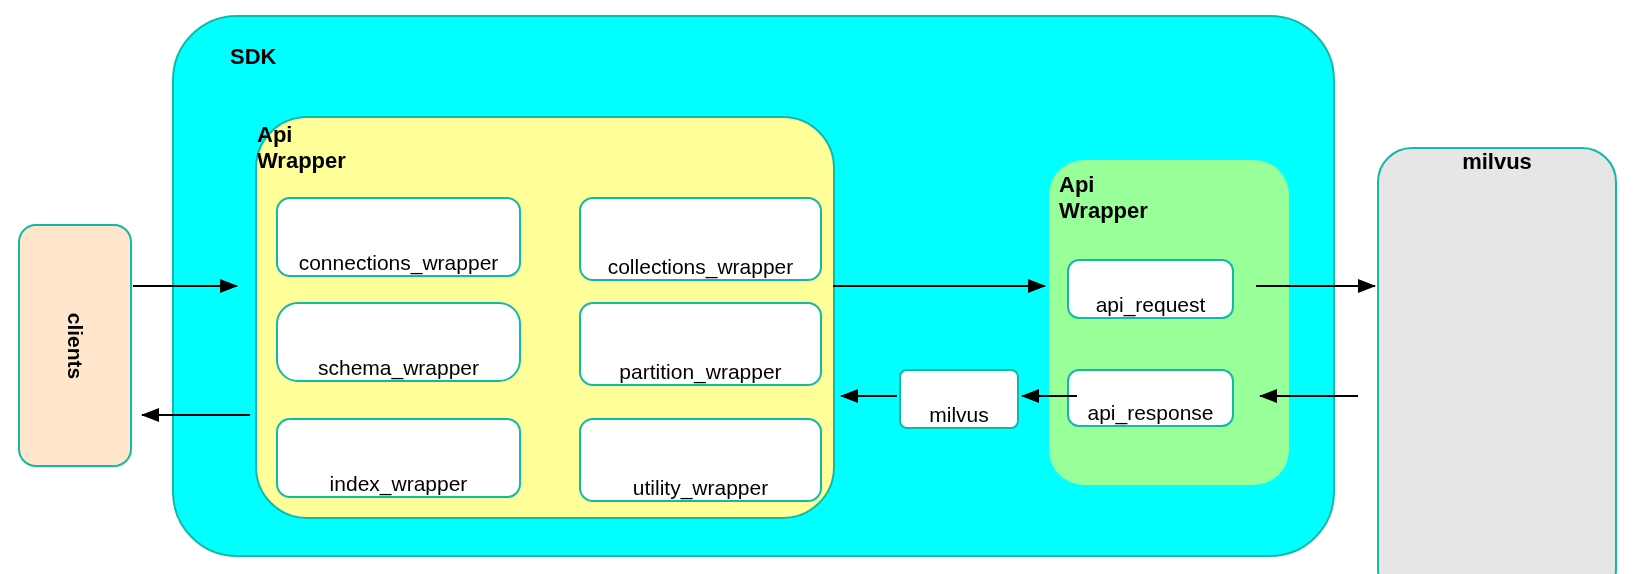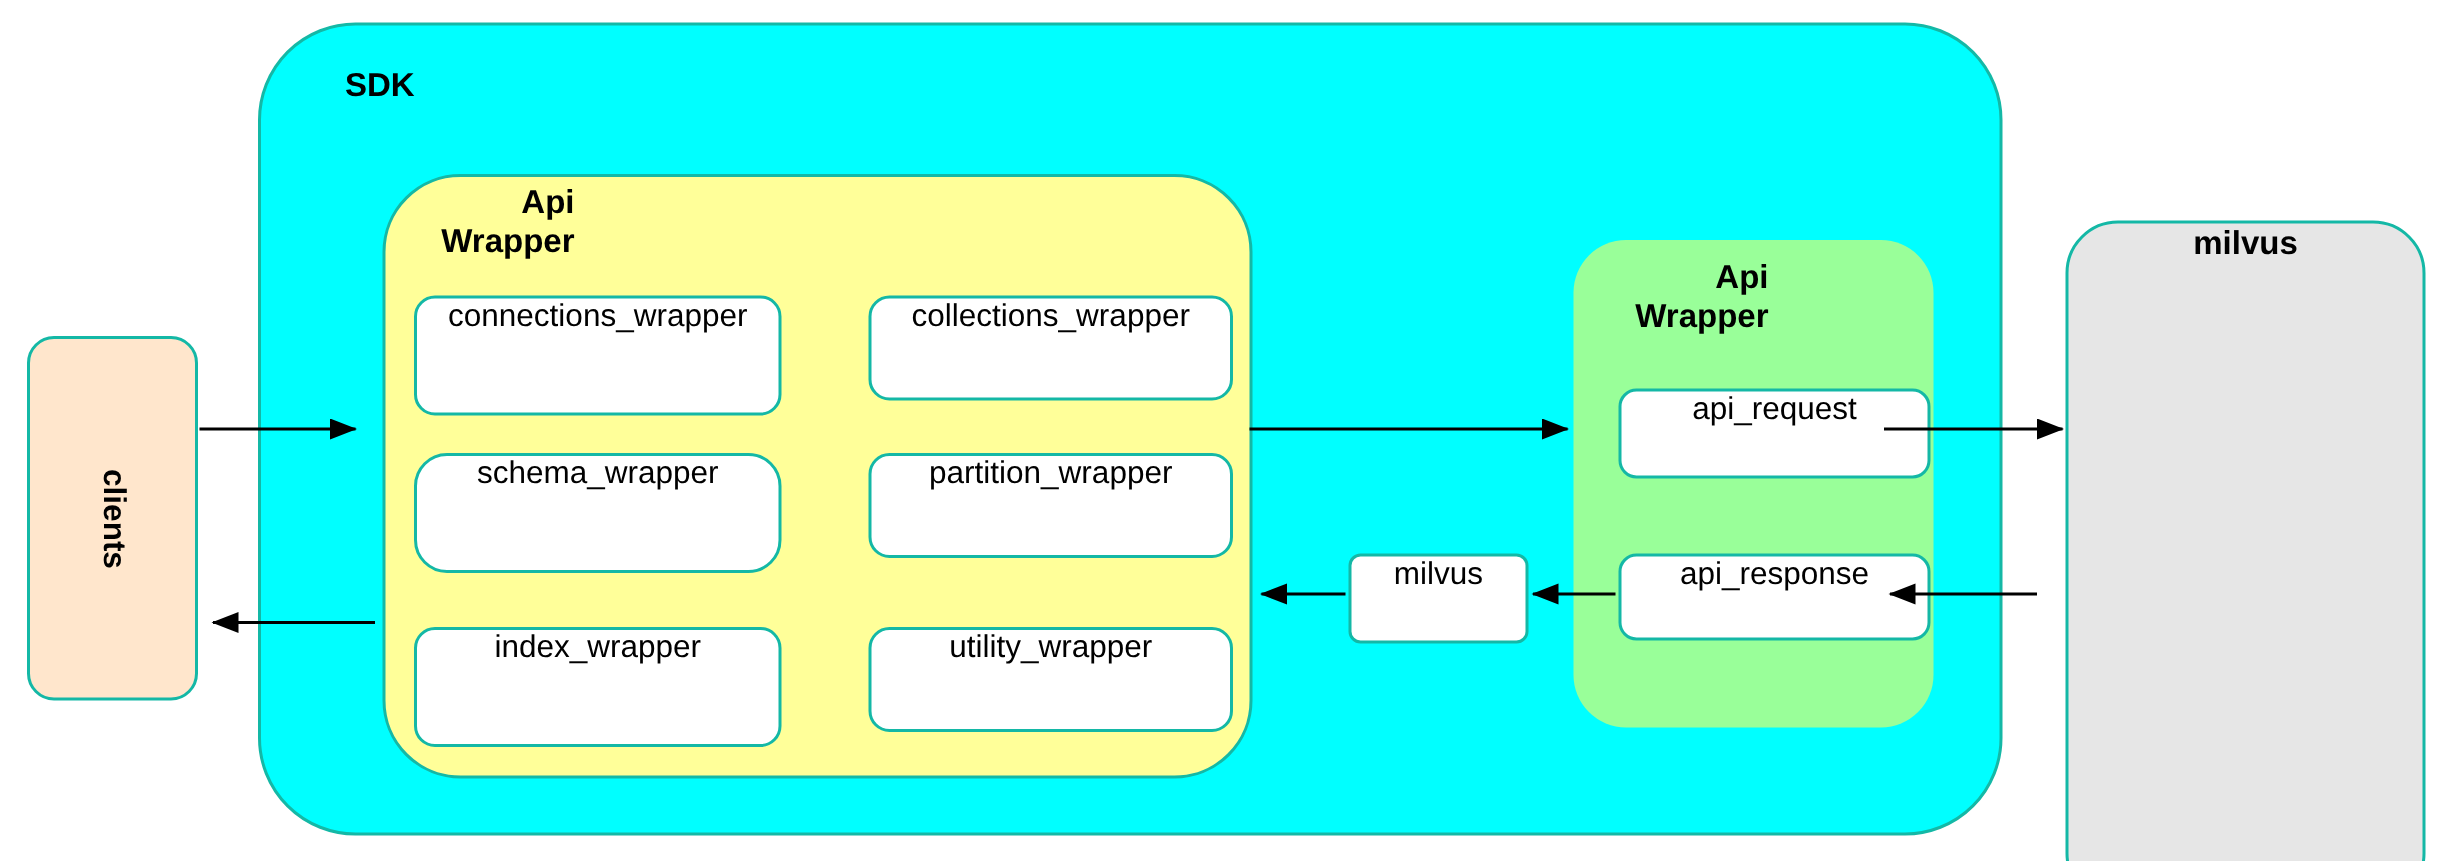--- a/index.html
+++ b/index.html
@@ -7,53 +7,53 @@
     position:relative;
     width:1634px; height:574px;
     background:#ffffff;
     font-family:"Liberation Sans", sans-serif;
     color:#000;
     overflow:hidden;
   }
   .box { position:absolute; box-sizing:border-box; }
   .bordered { border:2px solid #14b8a6; }
   .node {
-    display:flex; align-items:flex-start; justify-content:center;
+    display:flex; align-items:flex-end; justify-content:center;
     font-size:21px; background:#fff;
   }
   .corner-label {
     position:absolute; font-weight:bold; font-size:22px; line-height:26px;
     white-space:pre;
   }
   .center-label {
     position:absolute; font-weight:bold; font-size:22px; line-height:26px;
-    text-align:right;
+    text-align:left;
   }
   
   .clients { left:18px; top:224px; width:114px; height:243px; border-radius:18px;
              display:flex; align-items:center; justify-content:center; }
   .clients .vtext { transform:rotate(90deg); font-weight:bold; font-size:21px; white-space:nowrap; }
   
   .sdk { left:172px; top:15px; width:1163px; height:542px; border-radius:65px; }
   .sdk-label { left:56px; top:27px; }
   
   .api-wrapper { left:81px; top:99px; width:580px; height:403px; border-radius:52px; }
   .api-wrapper-label { left:0px; top:4px; width:126px; }
   .wnode { border-radius:14px; }
   .c1 { left:19px;  width:245px; height:80px; }
-  .c2 { left:322px; width:243px; height:70px; }
+  .c2 { left:322px; width:243px; height:84px; }
   .r1 { top:79px; }
   .r2 { top:184px; }
   .r3 { top:283px;margin-top:17px; }
   
   .checker { left:725px; top:352px; width:120px; height:60px; border-radius:8px; }
   
   .api-gateway { left:875px; top:143px; width:240px; height:325px; border-radius:35px; }
   .api-gateway-label { left:10px; top:12px; width:120px; }
-  .gnode { left:30px; width:208px; border-radius:12px; }
+  .gnode { left:18px; width:167px; border-radius:12px; }
   .g1 { top:99px;  height:60px; }
   .g2 { top:209px; height:58px; }
   
   .milvus { left:1377px; top:147px; width:240px; height:457px; border-radius:35px;
             display:flex; align-items:flex-start; justify-content:center; }
   .milvus .mtext { font-weight:bold; font-size:22px; }
   
   .arrows { position:absolute; left:0; top:0; width:1634px; height:574px;
             pointer-events:none; z-index:50; }
 </style>

